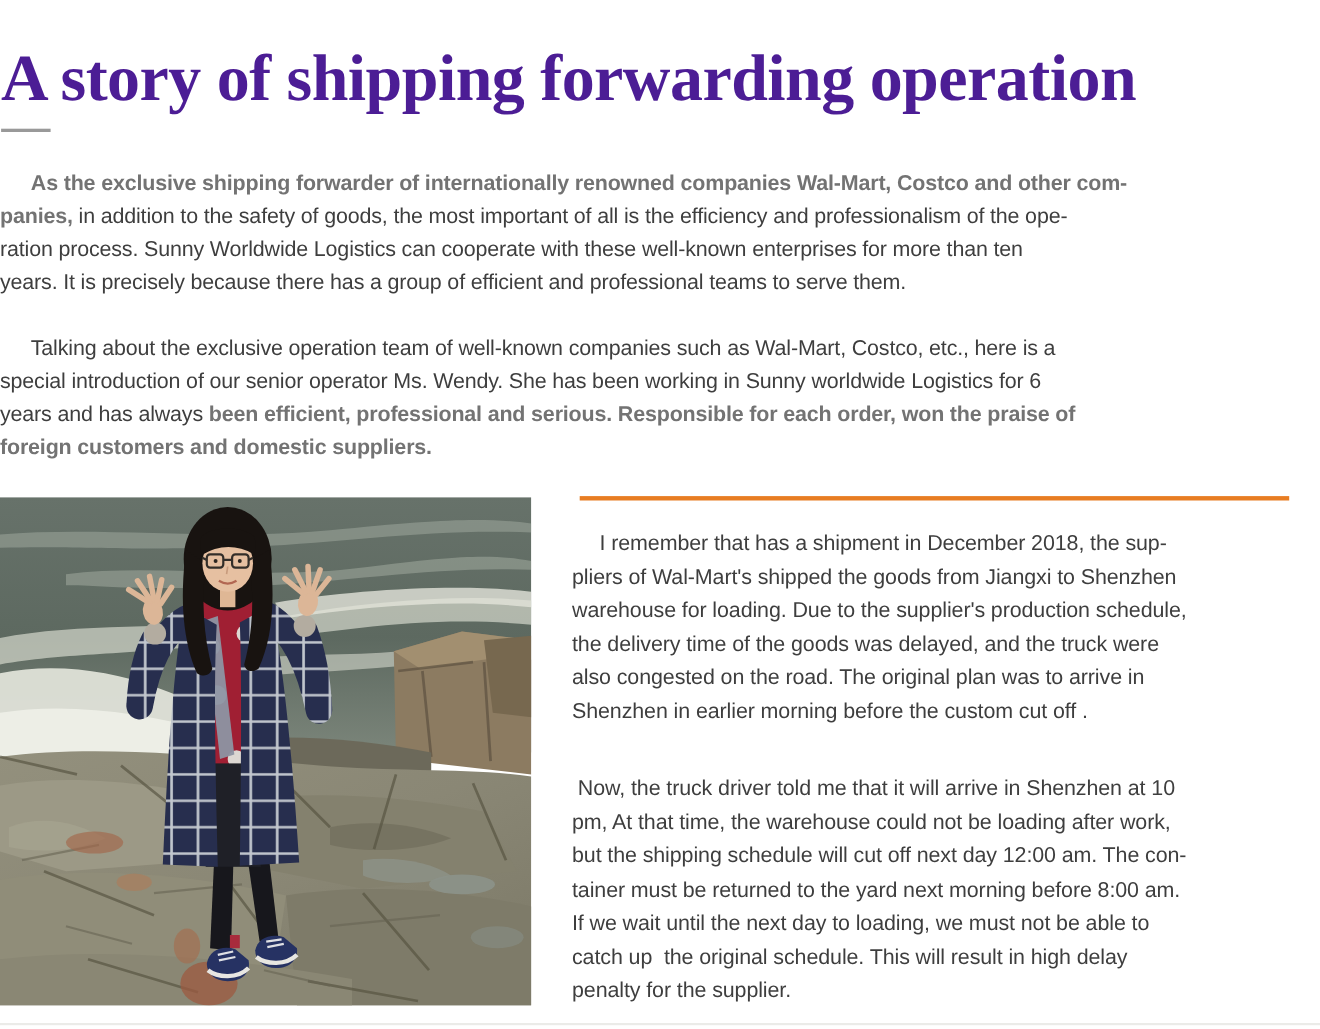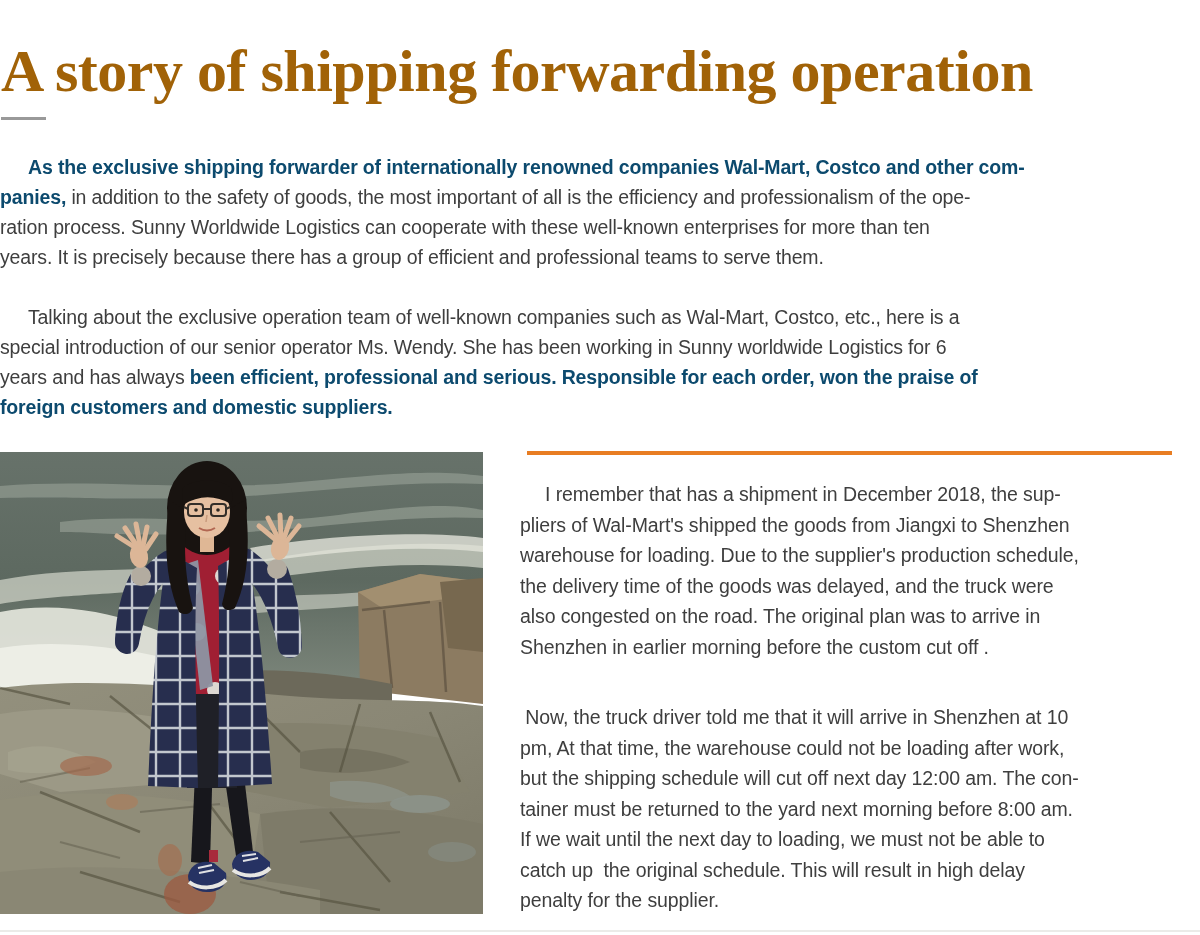--- a/index.html
+++ b/index.html
@@ -3,33 +3,33 @@
 <meta charset="utf-8">
 <style>
   html,body{margin:0;padding:0;background:#ffffff;}
   .page{
     position:relative;width:1200px;height:935px;overflow:hidden;background:#ffffff;
     font-family:"Liberation Sans","DejaVu Sans",sans-serif;
   }
   .title{
     position:absolute;left:1px;top:40px;margin:0;
     font-family:"Liberation Serif","DejaVu Serif",serif;
-    font-weight:600;font-size:60px;line-height:1.05;color:#a16207;letter-spacing:-0.5px;
+    font-weight:600;font-size:60px;line-height:1.05;color:#4c1d95;letter-spacing:-0.5px;
     white-space:nowrap;
   }
   .title-underline{
     position:absolute;left:1px;top:117px;width:45px;height:3px;background:#999999;
   }
   .intro{
     position:absolute;left:0;top:152px;width:1195px;
     font-size:19.5px;line-height:30px;color:#3e3e3e;letter-spacing:-0.15px;
   }
   .intro p{margin:0 0 30px 0;white-space:pre-wrap;}
   .intro p.indent{text-indent:28px;}
-  .b{font-weight:bold;color:#0c4a6e;}
+  .b{font-weight:bold;color:#737373;}
   .photo{
     position:absolute;left:0;top:452px;width:483px;height:462px;margin:0;padding:0;
   }
   .photo svg{display:block;}
   .story-text{
     position:absolute;left:516px;top:451px;width:684px;
     font-size:19.5px;line-height:30.5px;color:#3e3e3e;letter-spacing:-0.1px;
   }
   .accent-rule{
     margin-left:11px;width:645px;height:4px;background:#e87d22;margin-bottom:24px;

